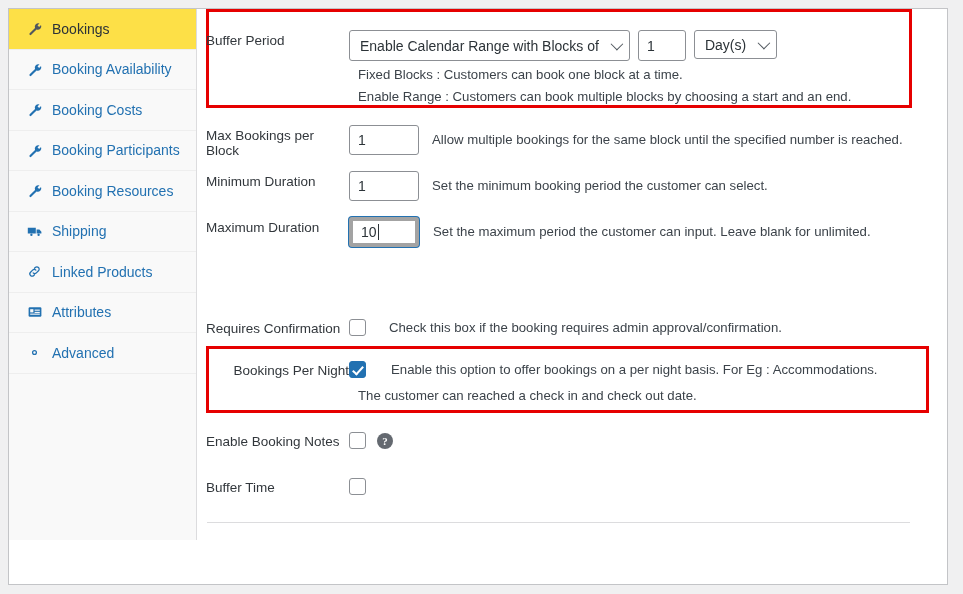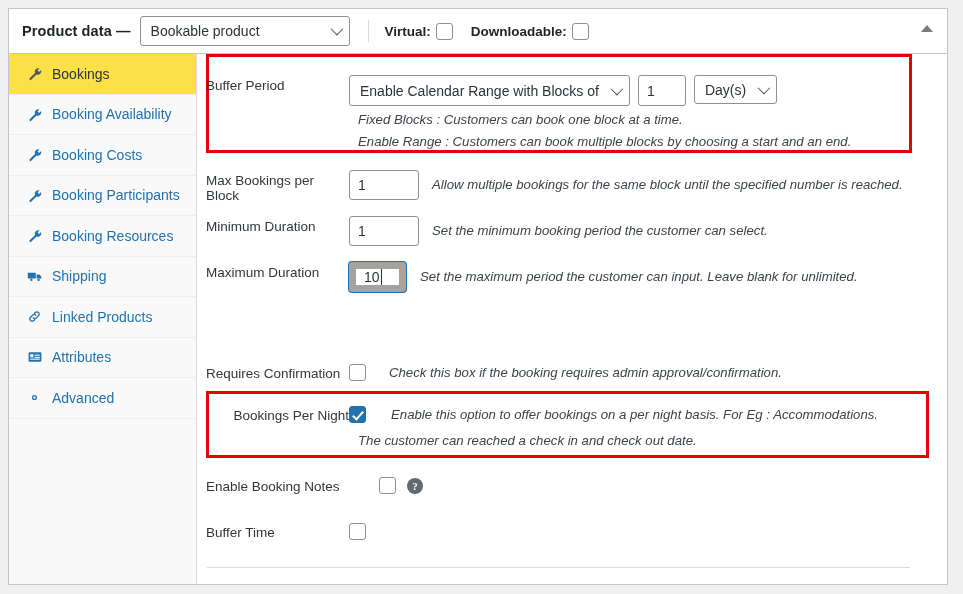--- a/index.html
+++ b/index.html
@@ -174,35 +174,34 @@
     font-size: 14px;
     color: #2c3338;
     padding: 0 8px;
     background: #fff;
     display: flex;
     align-items: center;
     font-family: "Liberation Sans", sans-serif;
     position: relative;
   }
   .txtinput.focused {
-    border: 7px solid #a3a3a3;
+    border: 4px solid #a3a3a3;
     box-shadow: 0 0 0 1px #2271b1;
-    width: 57px;
+    width: 70px;
   }
   .caret {
     display: inline-block;
     width: 1px;
     height: 16px;
     background: #2c3338;
     margin-left: 1px;
   }
 
   .hint {
     font-size: 13.2px;
-    font-style: italic;
     color: #3c434a;
     line-height: 1.55;
   }
 
   .help-icon {
     width: 16px; height: 16px;
     border-radius: 50%;
     background: #646970;
     color: #fff;
     font-size: 11px;
@@ -229,42 +228,20 @@
     width: 703px;
     height: 1px;
     background: #dcdcde;
   }
 </style>
 </head>
 <body>
 
 <div id="panel">
 
-  <div id="header">
-    <span id="product-data-label">Product data —</span>
-
-    <div class="select-box" id="type-select">
-      <span>Bookable product</span>
-      <span class="chev"></span>
-    </div>
-
-    <div id="header-divider"></div>
-
-    <label class="hdr-cb-wrap">
-      <span class="lbl">Virtual:</span>
-      <span class="cb"></span>
-    </label>
-
-    <label class="hdr-cb-wrap">
-      <span class="lbl">Downloadable:</span>
-      <span class="cb"></span>
-    </label>
-
-    <div id="collapse-toggle"></div>
-  </div>
 
   <div id="body">
 
     <div id="sidebar">
 
       <div class="side-item active">
         <span class="ico">
           <svg width="15" height="15" viewBox="0 0 20 20" fill="#50575e">
               <path d="M16.7 3.3a4.6 4.6 0 0 0-5 1 4.6 4.6 0 0 0-1 5L3.6 16.4a1.4 1.4 0 1 0 2 2l7.1-7.1a4.6 4.6 0 0 0 5-1 4.6 4.6 0 0 0 1-5l-2.6 2.6-2.1-2.1 2.7-2.5z"></path>
             </svg>
@@ -421,21 +398,21 @@
 
       <div class="row" style="top:351px;text-align:right;">
         <div class="rlabel">Bookings Per Night</div>
         <div class="rfield">
           <span class="cb checked" style="margin-top:1px;"></span>
           <div class="hint" style="margin-left:25px;">Enable this option to offer bookings on a per night basis. For Eg : Accommodations.</div>
         </div>
       </div>
       <div class="hint" style="position:absolute; left:161px; top:377px;">The customer can reached a check in and check out date.</div>
 
-      <div class="row" style="top:422px;gap:30px;">
+      <div class="row" style="top:422px;">
         <div class="rlabel">Enable Booking Notes</div>
         <div class="rfield">
           <span class="cb" style="margin-top:1px;"></span>
           <span class="help-icon">?</span>
         </div>
       </div>
 
       <div class="row" style="top:468px;">
         <div class="rlabel">Buffer Time</div>
         <div class="rfield">

